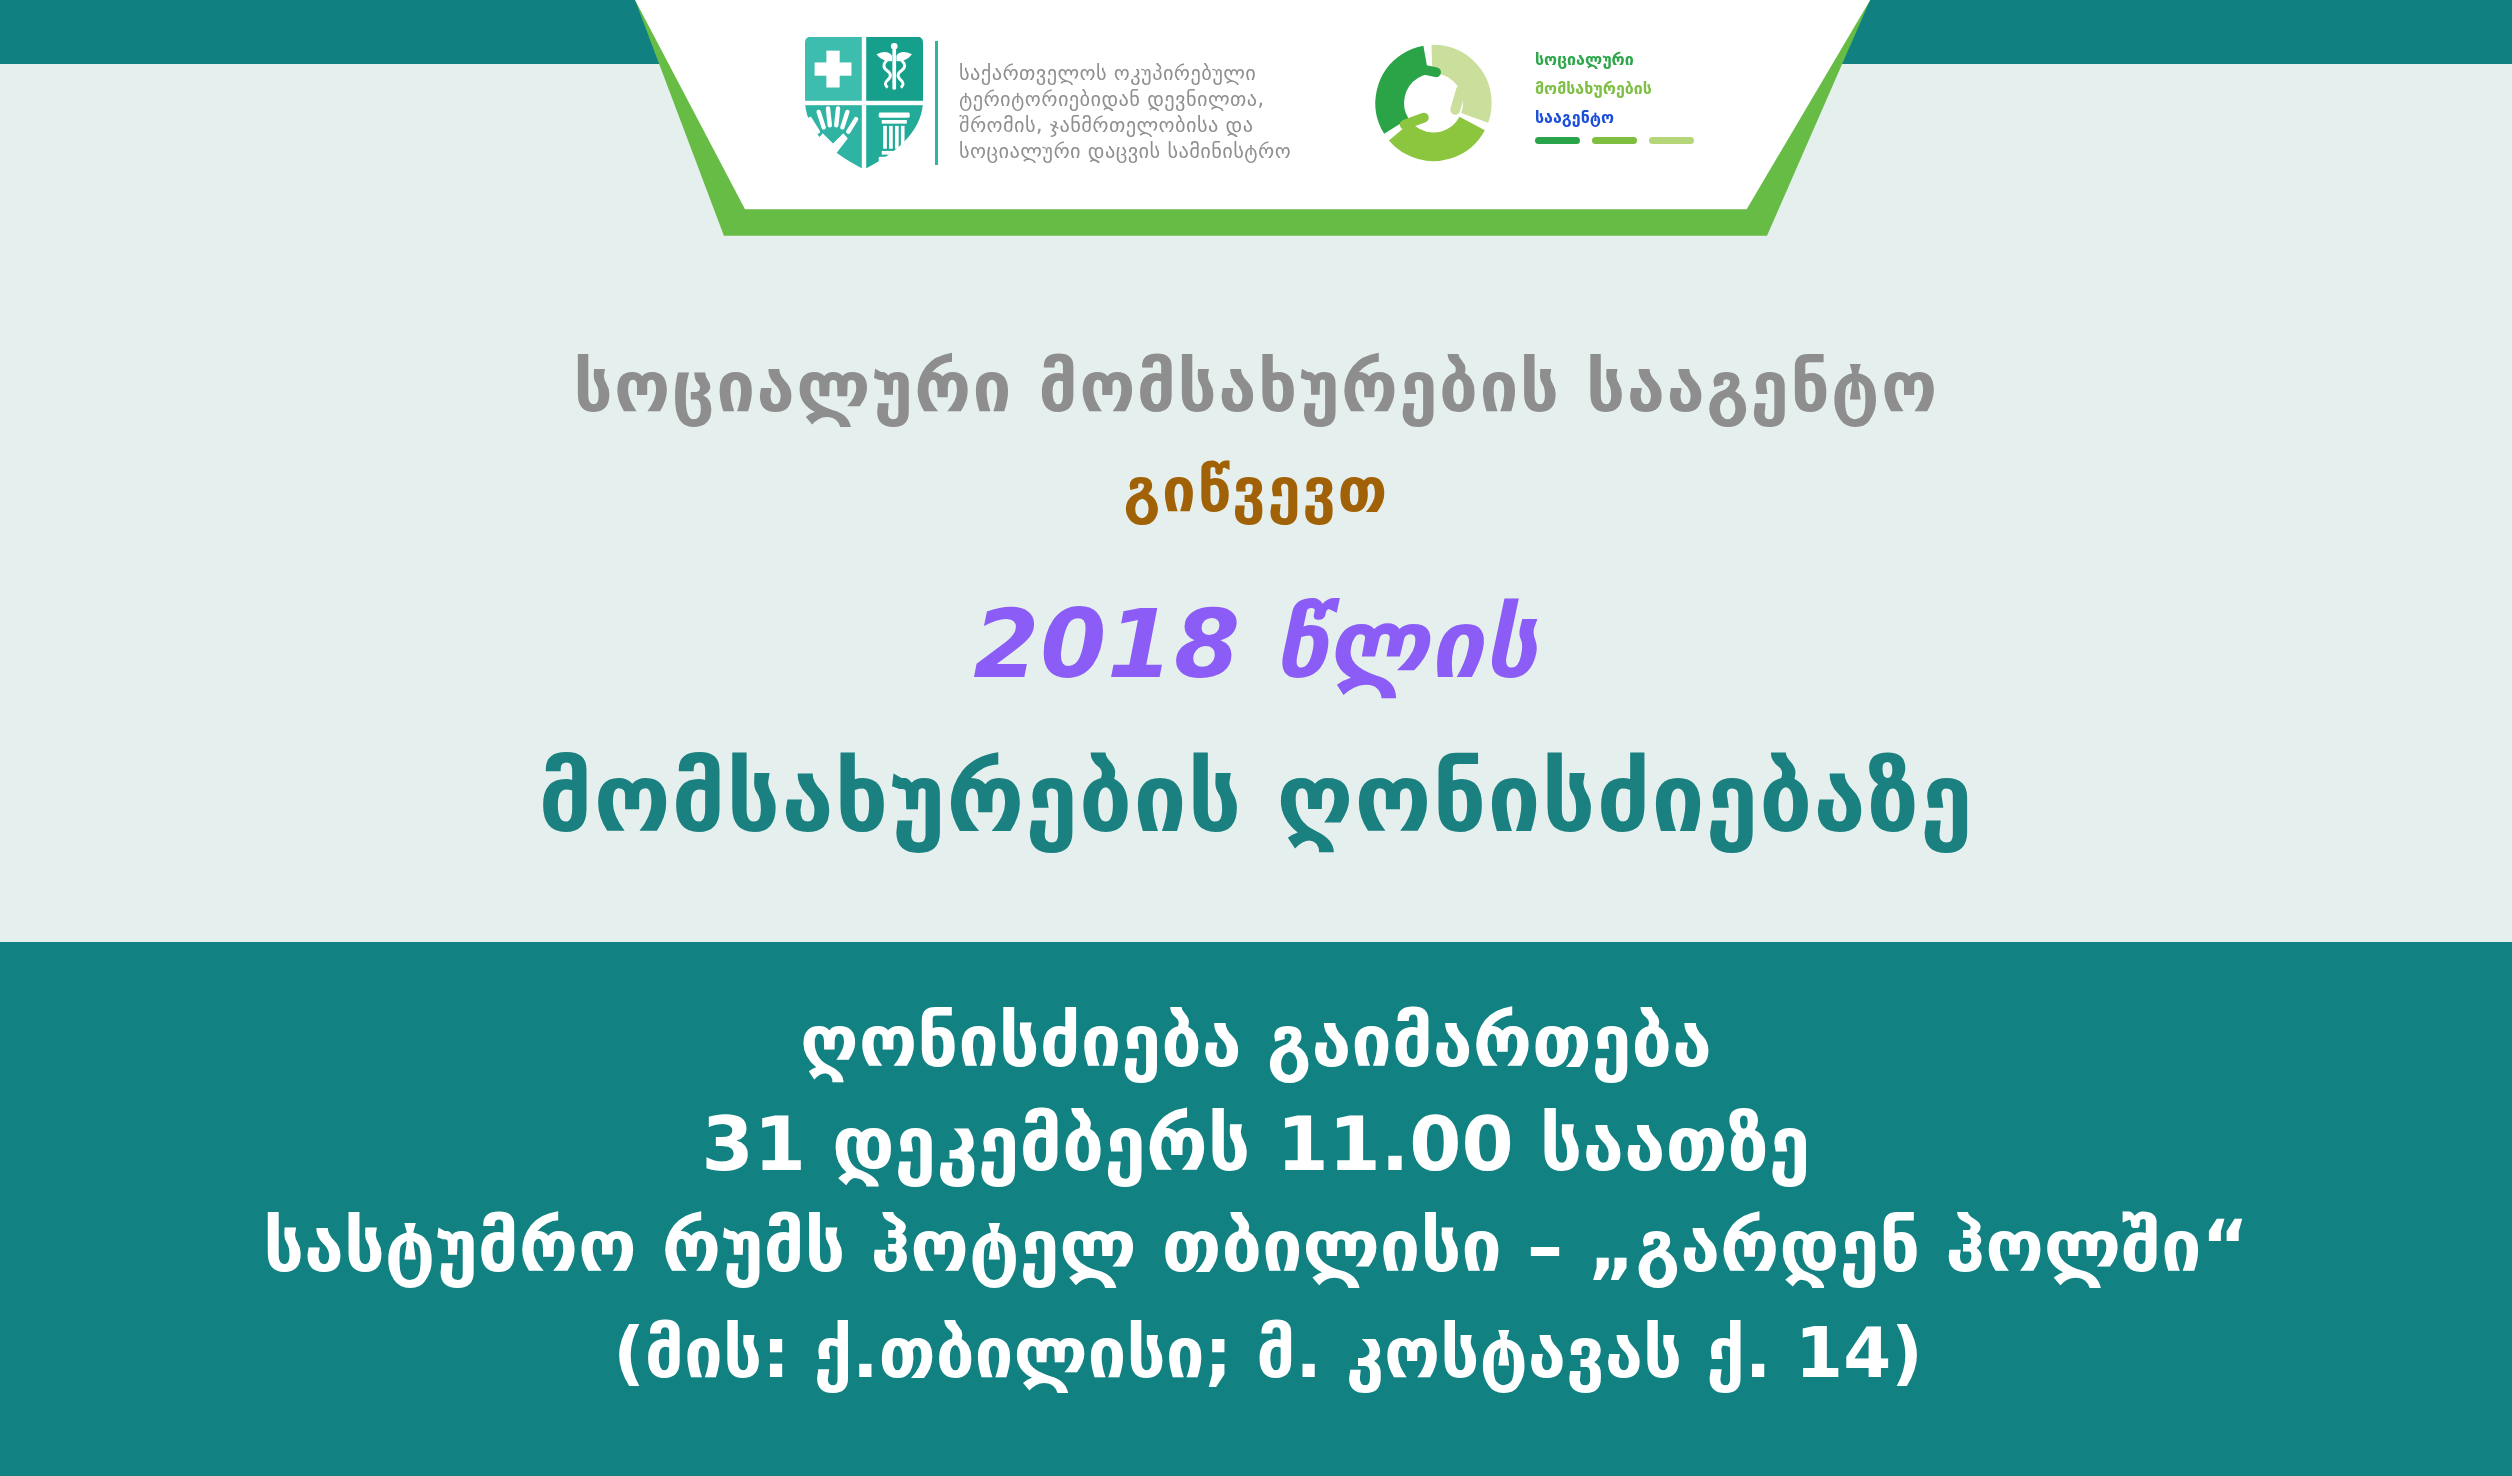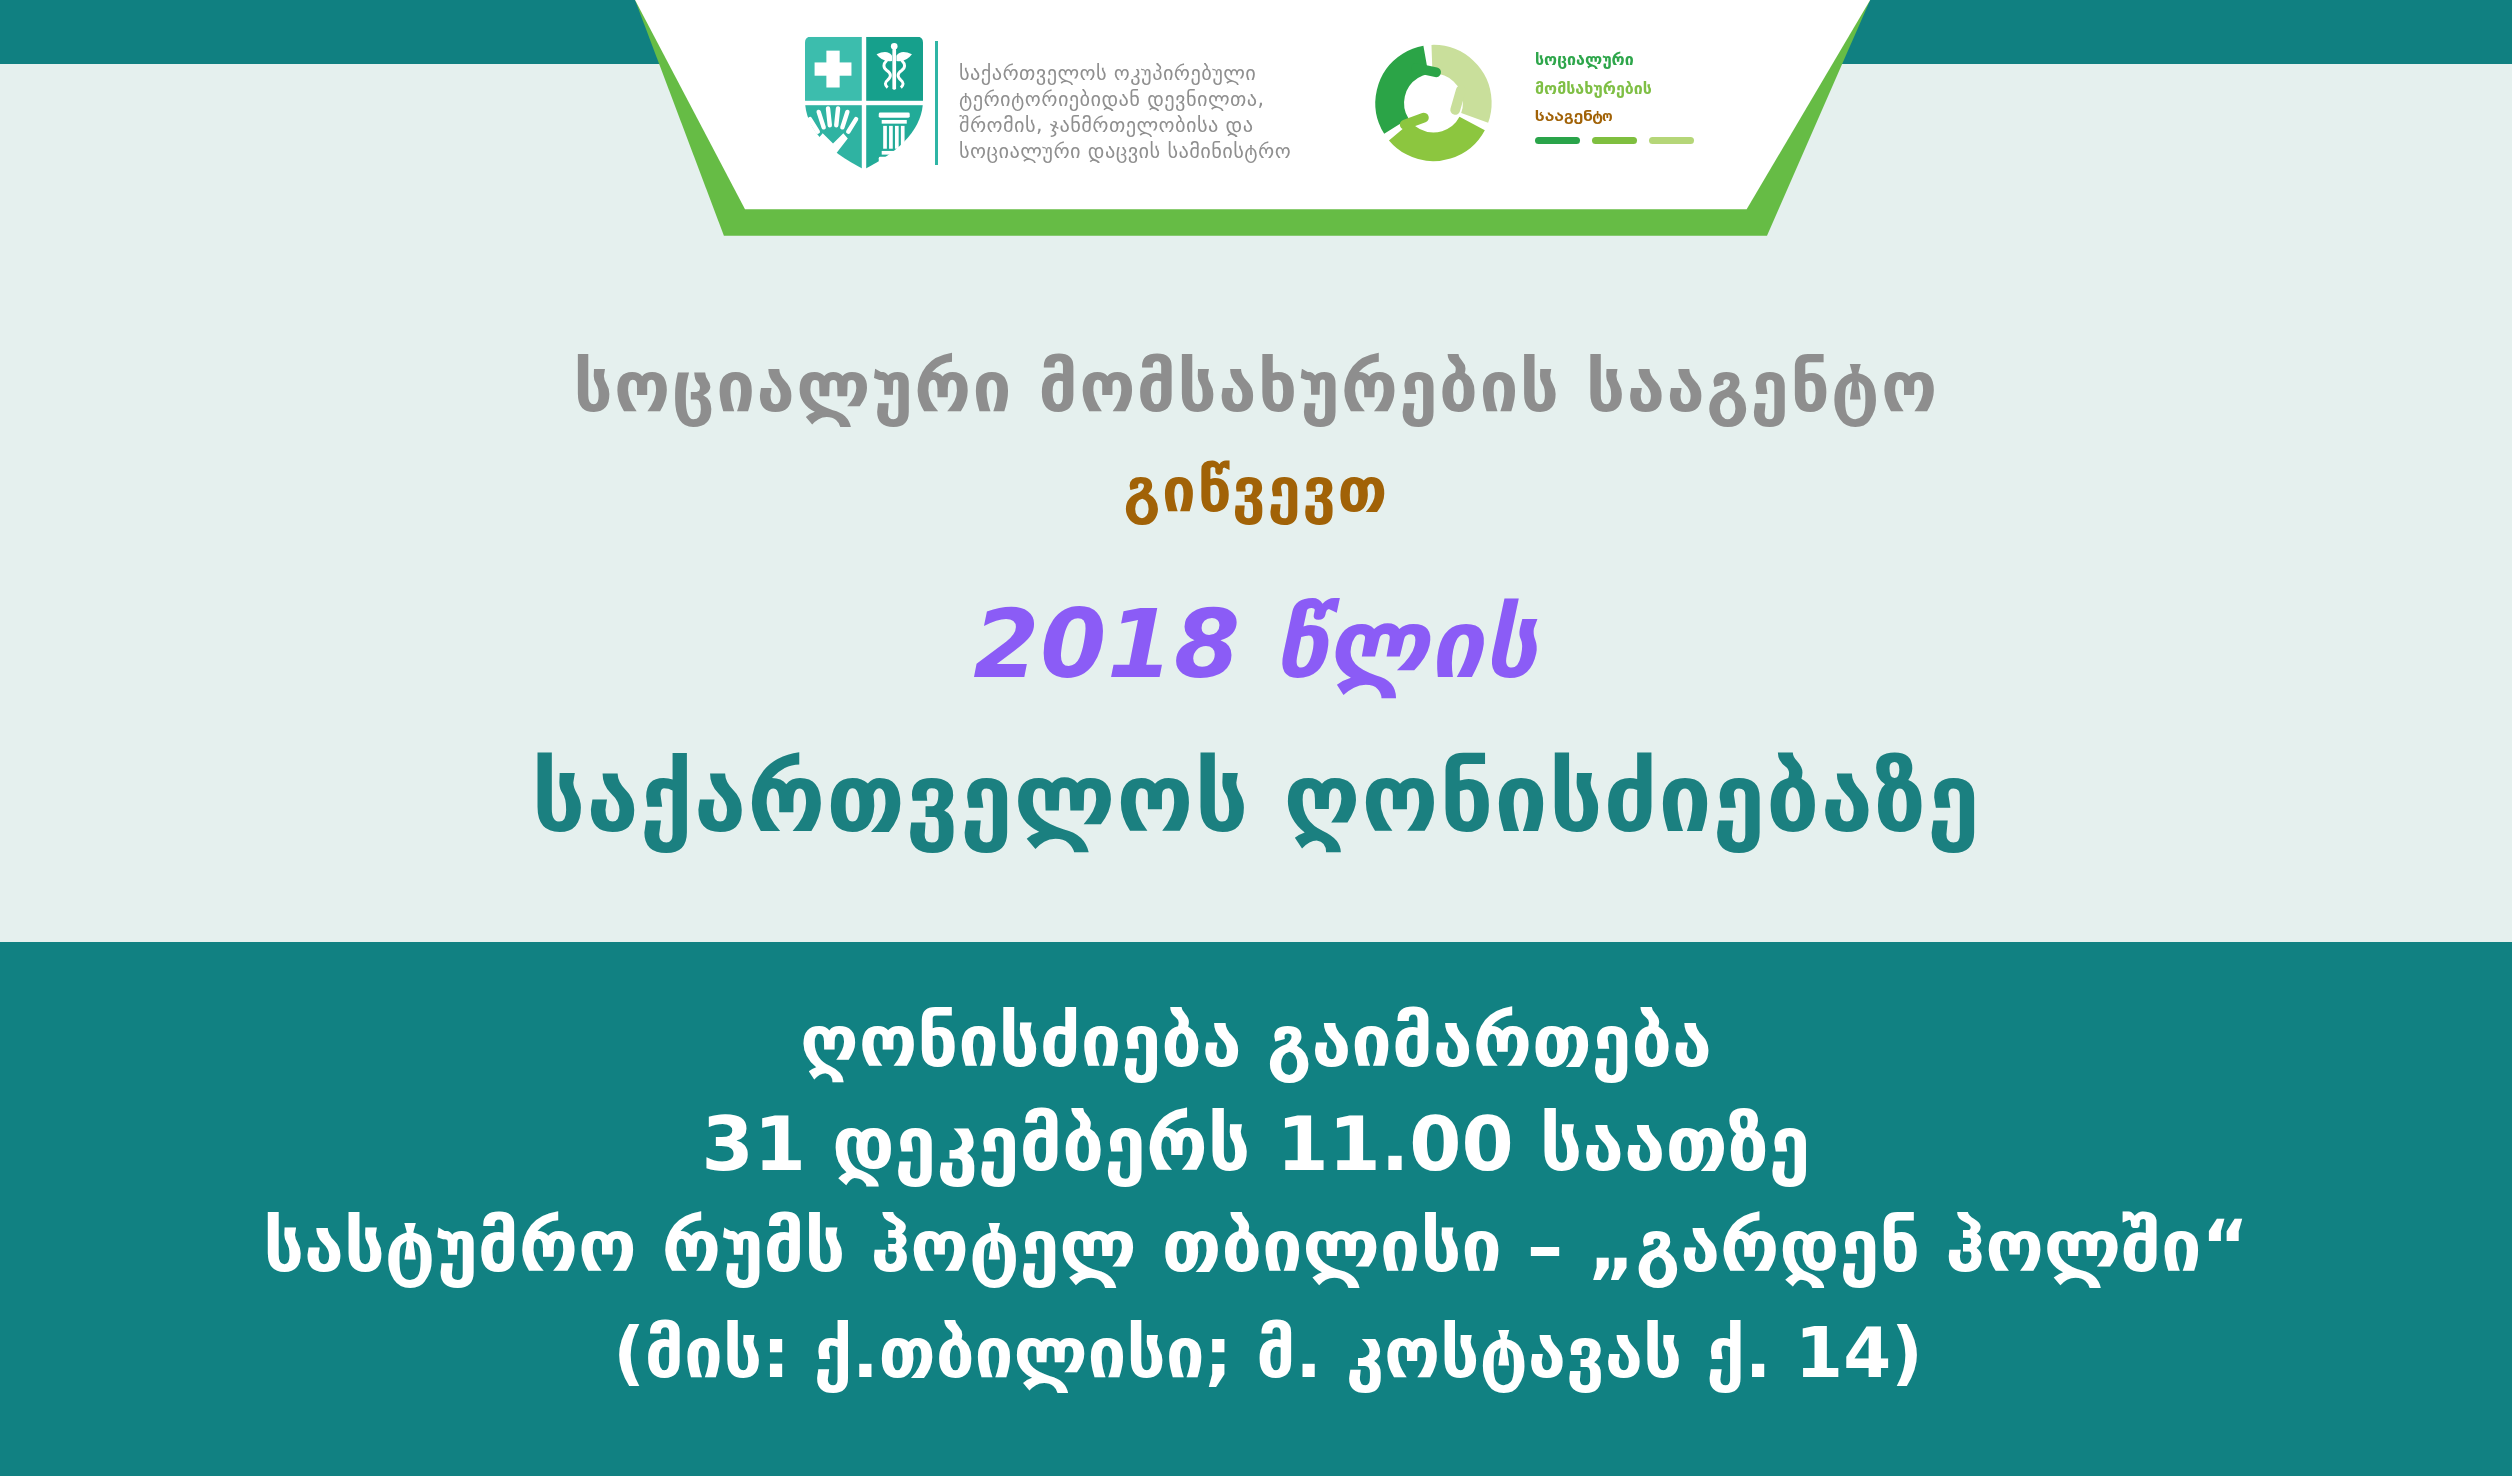--- a/index.html
+++ b/index.html
@@ -107,33 +107,33 @@
     <circle cx="100" cy="86" r="58" pathLength="360" fill="none" stroke="#8CC63F" stroke-width="38" stroke-dasharray="112 248" transform="rotate(28 100 86)"></circle>
     <circle cx="100" cy="86" r="58" pathLength="360" fill="none" stroke="#2BA447" stroke-width="38" stroke-dasharray="112 248" transform="rotate(148 100 86)"></circle>
     <rect x="72" y="32" width="40" height="13" rx="6.5" fill="#2BA447" transform="rotate(12 72 32)"></rect>
     <rect x="126" y="62" width="13" height="40" rx="6.5" fill="#C9DF9B" transform="rotate(16 132 82)"></rect>
     <rect x="58" y="110" width="40" height="13" rx="6.5" fill="#8CC63F" transform="rotate(-20 58 123)"></rect>
   </svg>
 
   <div class="agency-text">
     <div style="color: rgb(46, 166, 75);">სოციალური</div>
     <div style="color: rgb(127, 191, 69);">მომსახურების</div>
-    <div style="color: #a16207; font-family: Liberation Mono, monospace;">სააგენტო</div>
+    <div style="color: #1d4ed8;">სააგენტო</div>
   </div>
 
   <div class="agency-dashes">
     <span class="agency-dash dash-1"></span>
     <span class="agency-dash dash-2"></span>
     <span class="agency-dash dash-3"></span>
   </div>
 
   <div class="center-line title-gray">სოციალური მომსახურების სააგენტო</div>
   <div class="center-line invite-line">გიწვევთ</div>
   <div class="center-line teal-line-1">2018 წლის</div>
-  <div class="center-line teal-line-2">საქართველოს ღონისძიებაზე</div>
+  <div class="center-line teal-line-2">მომსახურების ღონისძიებაზე</div>
 
   <div class="detail-line detail-1">ღონისძიება გაიმართება</div>
   <div class="detail-line detail-2">31 დეკემბერს 11.00 საათზე</div>
   <div class="detail-line detail-3">სასტუმრო რუმს ჰოტელ თბილისი – „გარდენ ჰოლში“</div>
   <div class="detail-line detail-4">(მის: ქ.თბილისი; მ. კოსტავას ქ. 14)</div>
 
 </div>
 
 
 </body></html>

